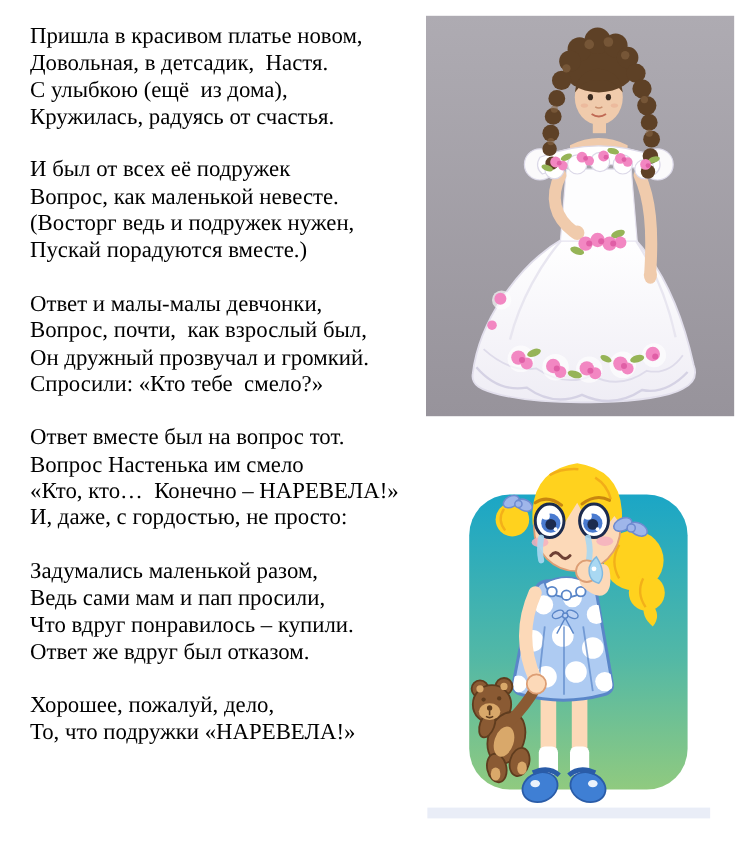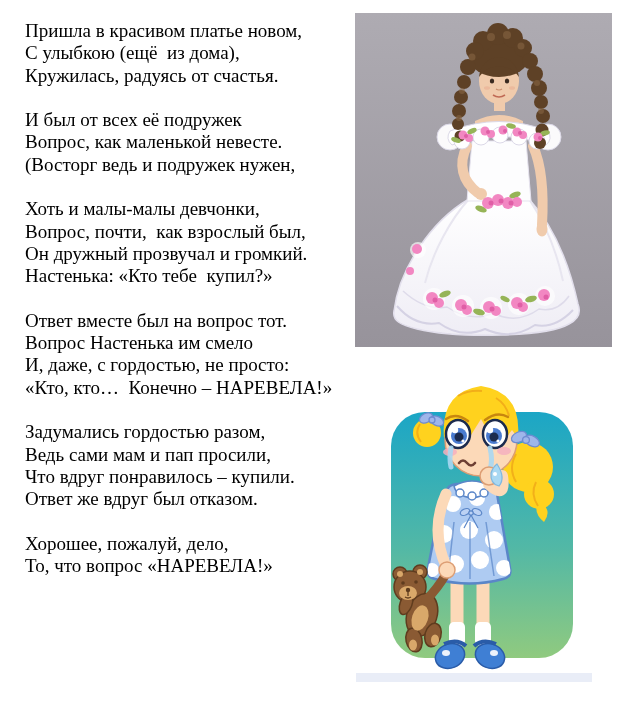--- a/index.html
+++ b/index.html
@@ -14,49 +14,51 @@
   #cartoon-figure{left:356px;top:372px;width:236px;height:312px;}
 </style>
 </head>
 <body>
 
 <div class="page">
 
   <div class="poem" style="color: rgb(0, 0, 0);">
       <div class="stanza">
         <div class="line">Пришла в красивом платье новом,</div>
+        <div class="line">Довольная, в детсадик,  Настя.</div>
         <div class="line">С улыбкою (ещё  из дома),</div>
         <div class="line">Кружилась, радуясь от счастья.</div>
       </div>
       <div class="stanza">
         <div class="line">И был от всех её подружек</div>
         <div class="line">Вопрос, как маленькой невесте.</div>
         <div class="line">(Восторг ведь и подружек нужен,</div>
-      </div>
-      <div class="stanza">
-        <div class="line">Хоть и малы-малы девчонки,</div>
+        <div class="line">Пускай порадуются вместе.)</div>
+      </div>
+      <div class="stanza">
+        <div class="line">Ответ и малы-малы девчонки,</div>
         <div class="line">Вопрос, почти,  как взрослый был,</div>
         <div class="line">Он дружный прозвучал и громкий.</div>
-        <div class="line">Настенька: «Кто тебе  купил?»</div>
+        <div class="line">Спросили: «Кто тебе  смело?»</div>
       </div>
       <div class="stanza">
         <div class="line">Ответ вместе был на вопрос тот.</div>
         <div class="line">Вопрос Настенька им смело</div>
+        <div class="line">«Кто, кто…  Конечно – НАРЕВЕЛА!»</div>
         <div class="line">И, даже, с гордостью, не просто:</div>
-        <div class="line">«Кто, кто…  Конечно – НАРЕВЕЛА!»</div>
-      </div>
-      <div class="stanza">
-        <div class="line">Задумались гордостью разом,</div>
+      </div>
+      <div class="stanza">
+        <div class="line">Задумались маленькой разом,</div>
         <div class="line">Ведь сами мам и пап просили,</div>
         <div class="line">Что вдруг понравилось – купили.</div>
         <div class="line">Ответ же вдруг был отказом.</div>
       </div>
       <div class="stanza">
         <div class="line">Хорошее, пожалуй, дело,</div>
-        <div class="line">То, что вопрос «НАРЕВЕЛА!»</div>
+        <div class="line">То, что подружки «НАРЕВЕЛА!»</div>
       </div>
     </div>
 
   <div class="figure" id="photo-figure">
     <svg width="257" height="334" viewBox="0 0 257 334">
       <defs>
         <linearGradient id="phBg" x1="0" y1="0" x2="0" y2="1">
           <stop offset="0" stop-color="#AEABB2"></stop>
           <stop offset="1" stop-color="#97939B"></stop>
         </linearGradient>

